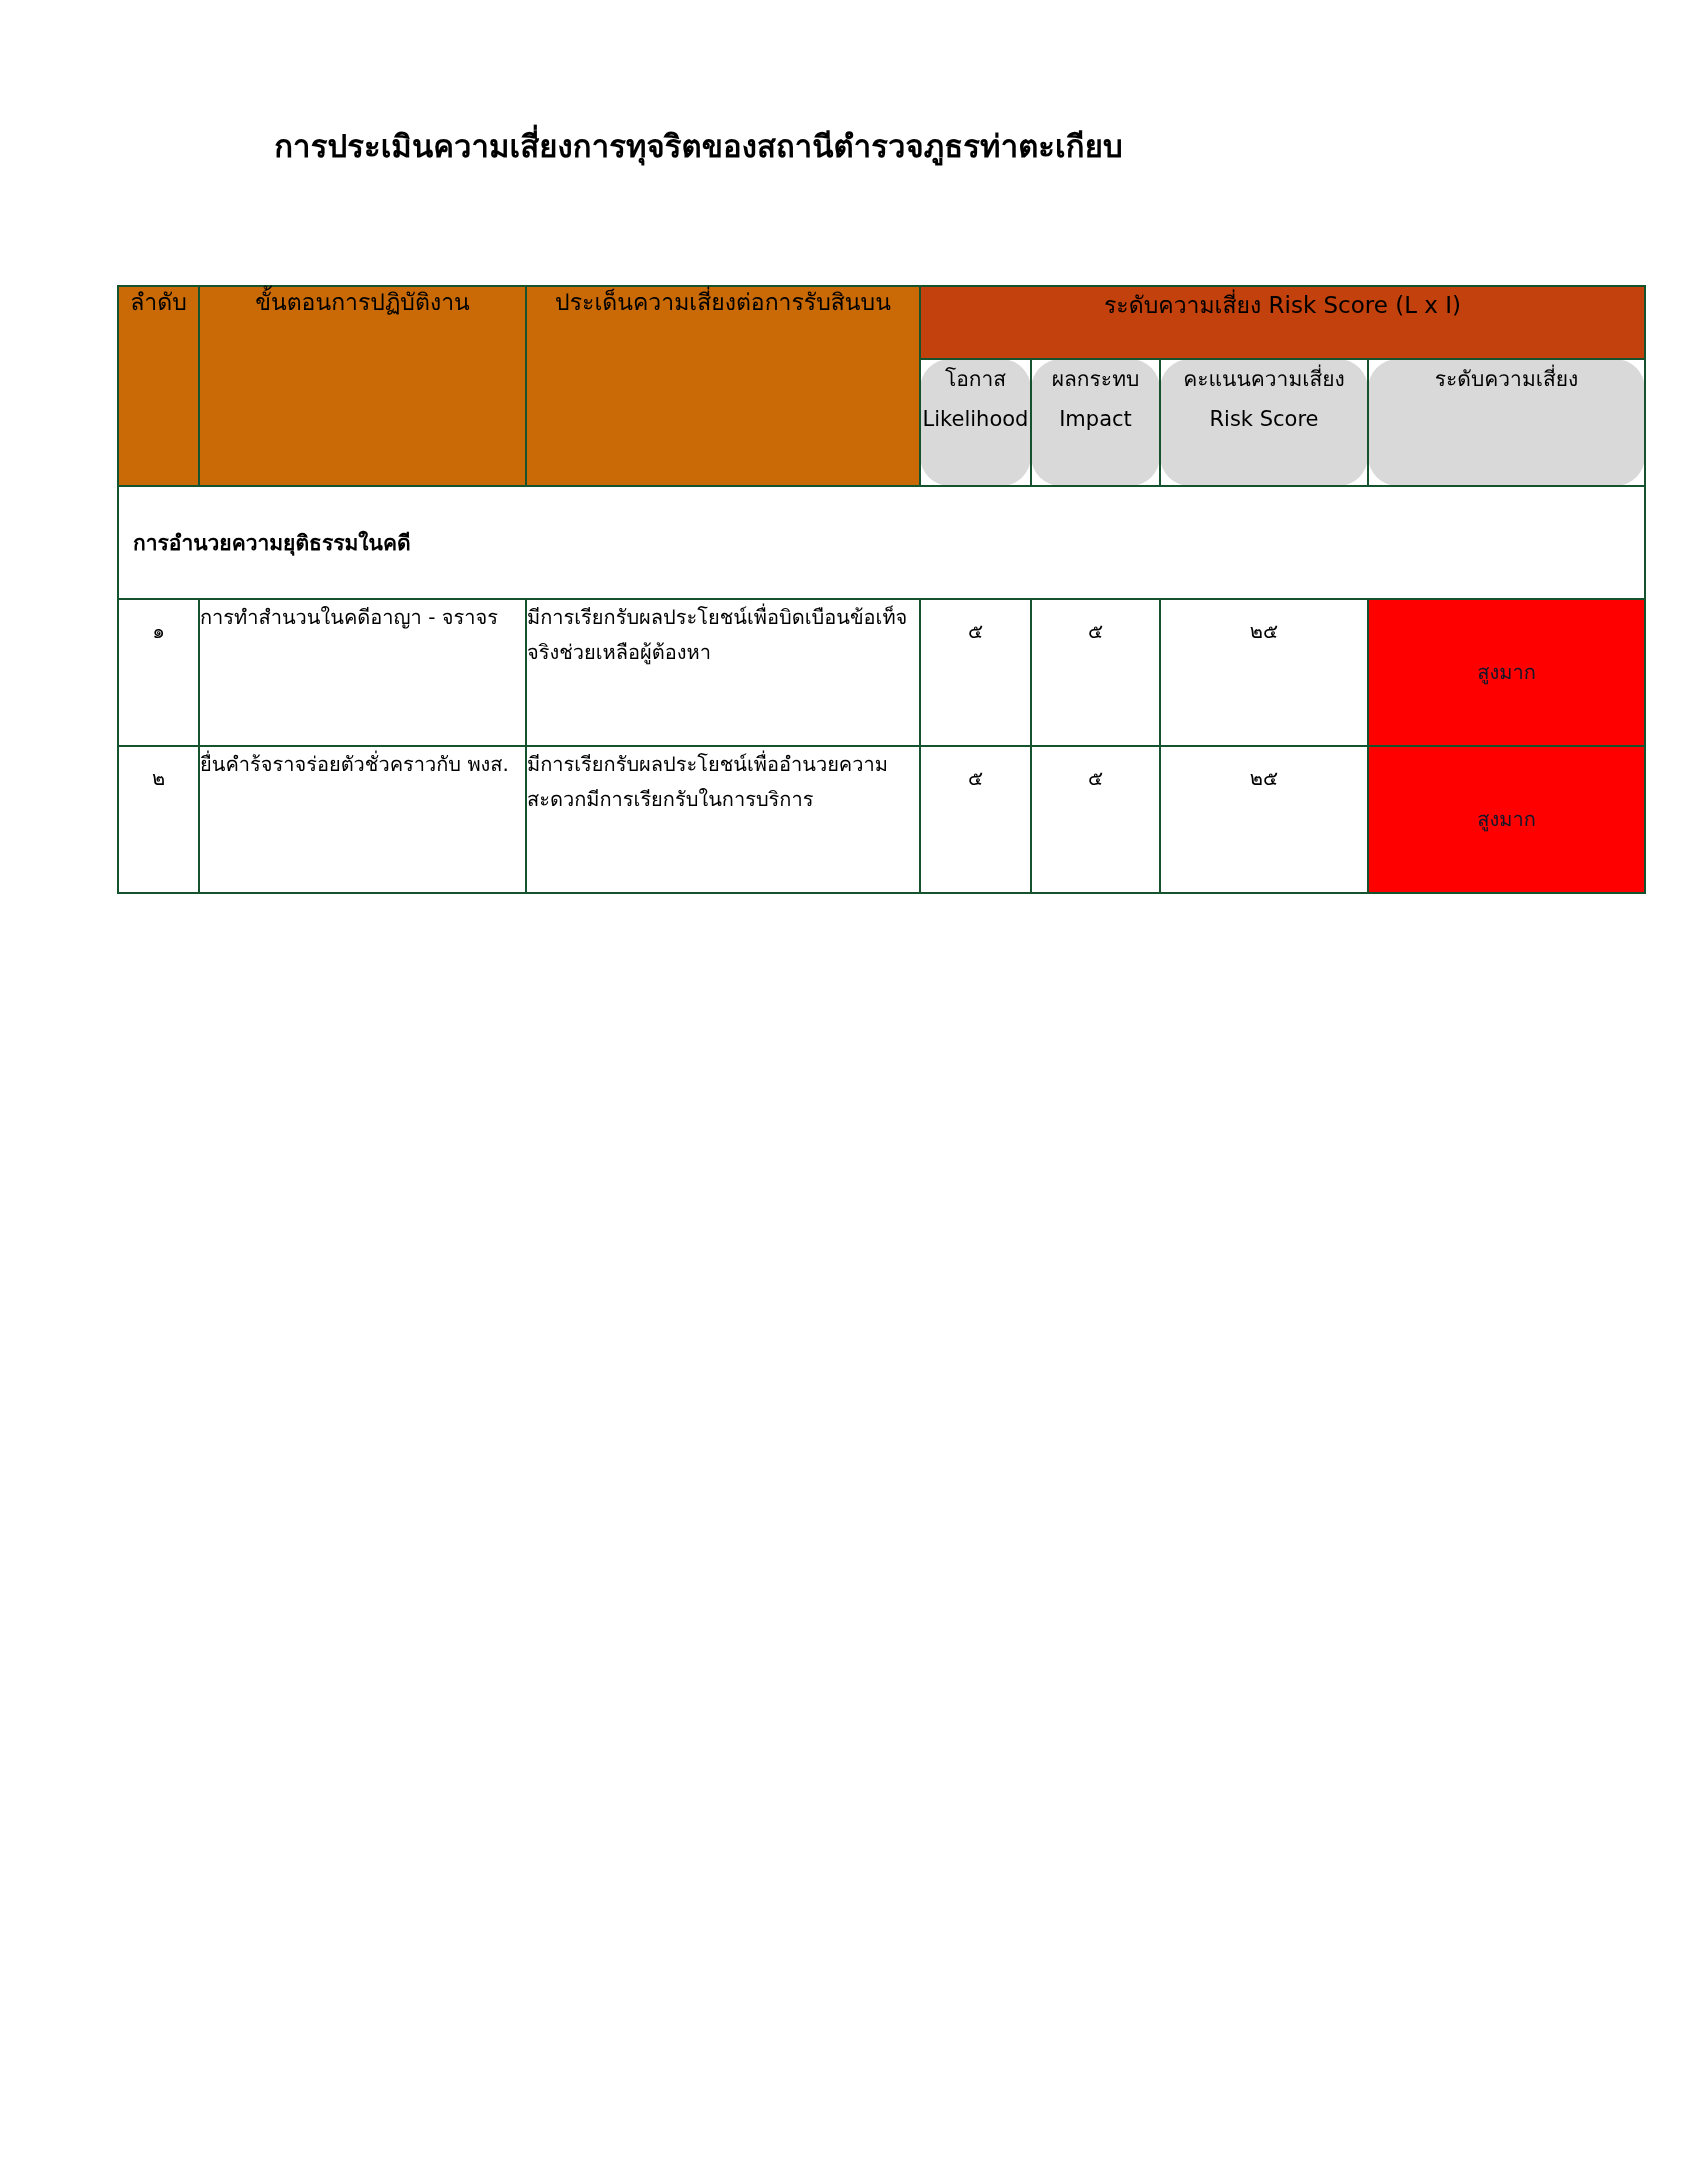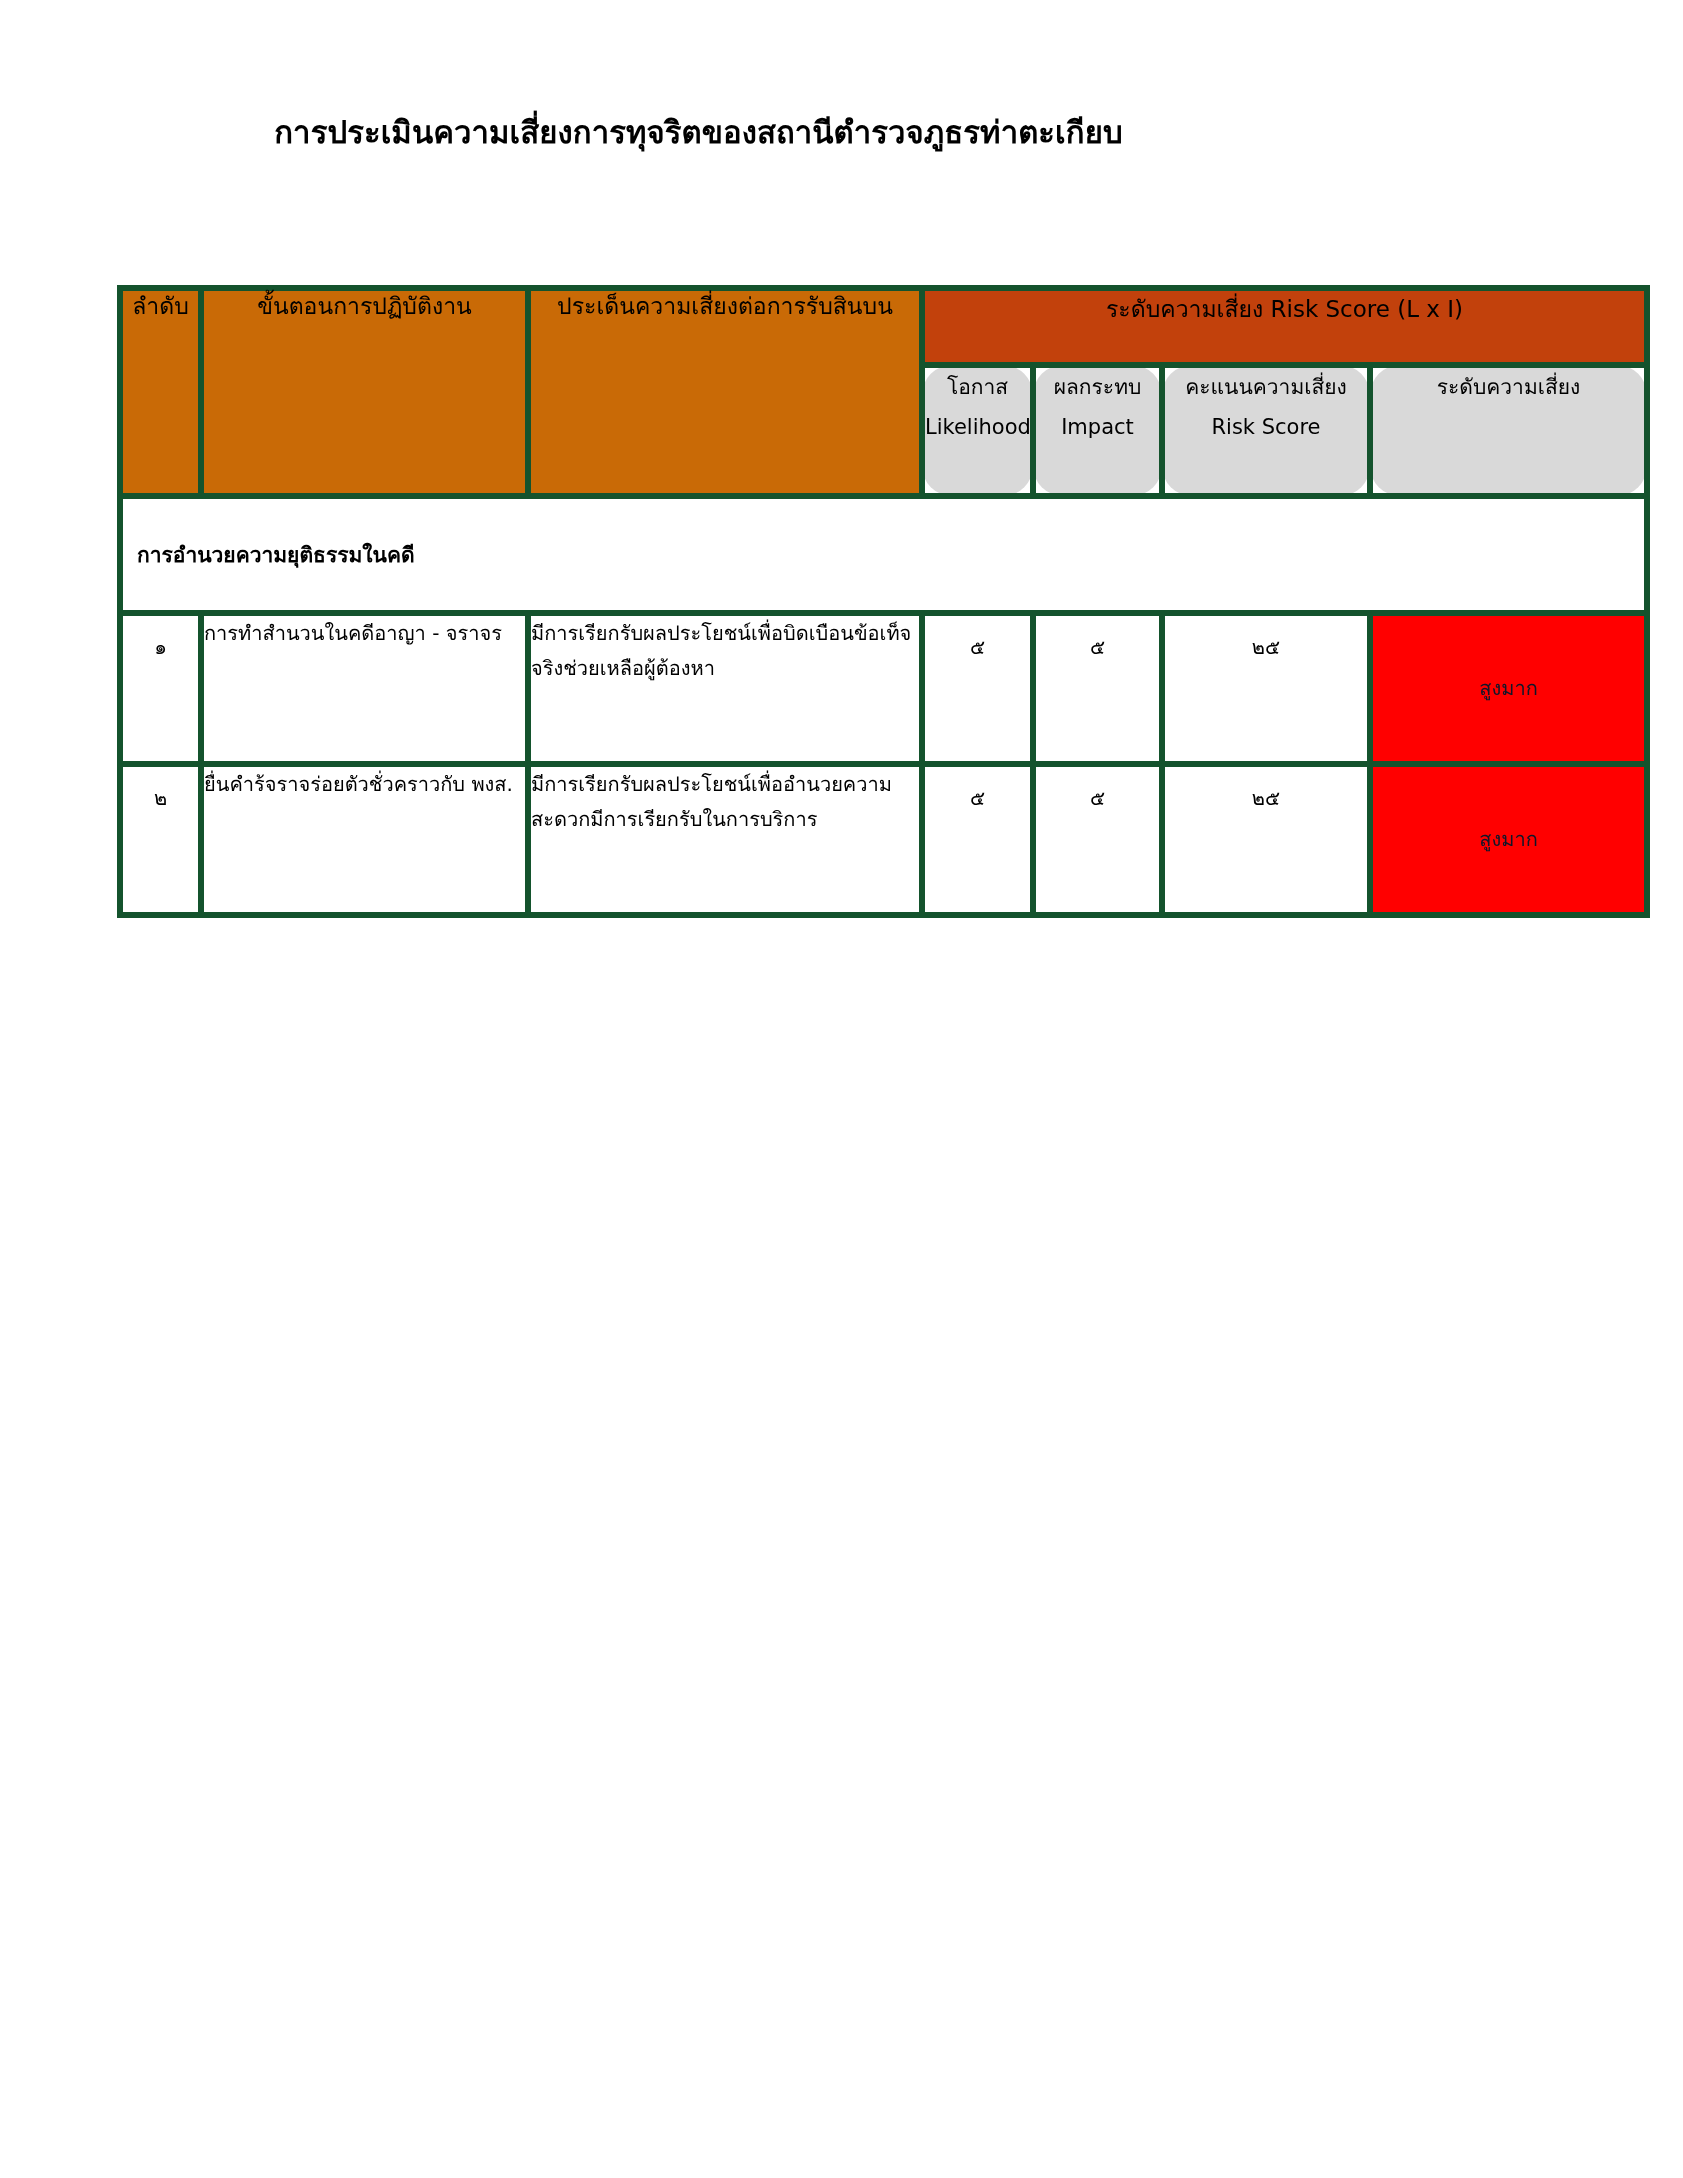--- a/index.html
+++ b/index.html
@@ -19,21 +19,21 @@
     position: relative;
     width: 1683px;
     height: 2178px;
     box-sizing: border-box;
   }
 
   
   .doc-title {
     position: absolute;
     left: 0;
-    top: 113px;
+    top: 127px;
     width: 1397px;
     text-align: center;
     font-size: 31px;
     font-weight: bold;
     letter-spacing: 0.1px;
     line-height: 1.25;
   }
   .doc-subtitle {
     position: absolute;
     left: 0;
@@ -49,21 +49,21 @@
   .risk-table {
     position: absolute;
     left: 117px;
     top: 285px;
     width: 1527px;
     border-collapse: collapse;
     table-layout: fixed;
   }
   .risk-table td,
   .risk-table th {
-    border: 6px solid #14532d;
+    border: 2px solid #14532d;
     padding: 0;
     vertical-align: top;
     font-weight: normal;
   }
 
   
   col.c-seq    { width: 81px; }
   col.c-step   { width: 327px; }
   col.c-issue  { width: 394px; }
   col.c-like   { width: 111px; }

